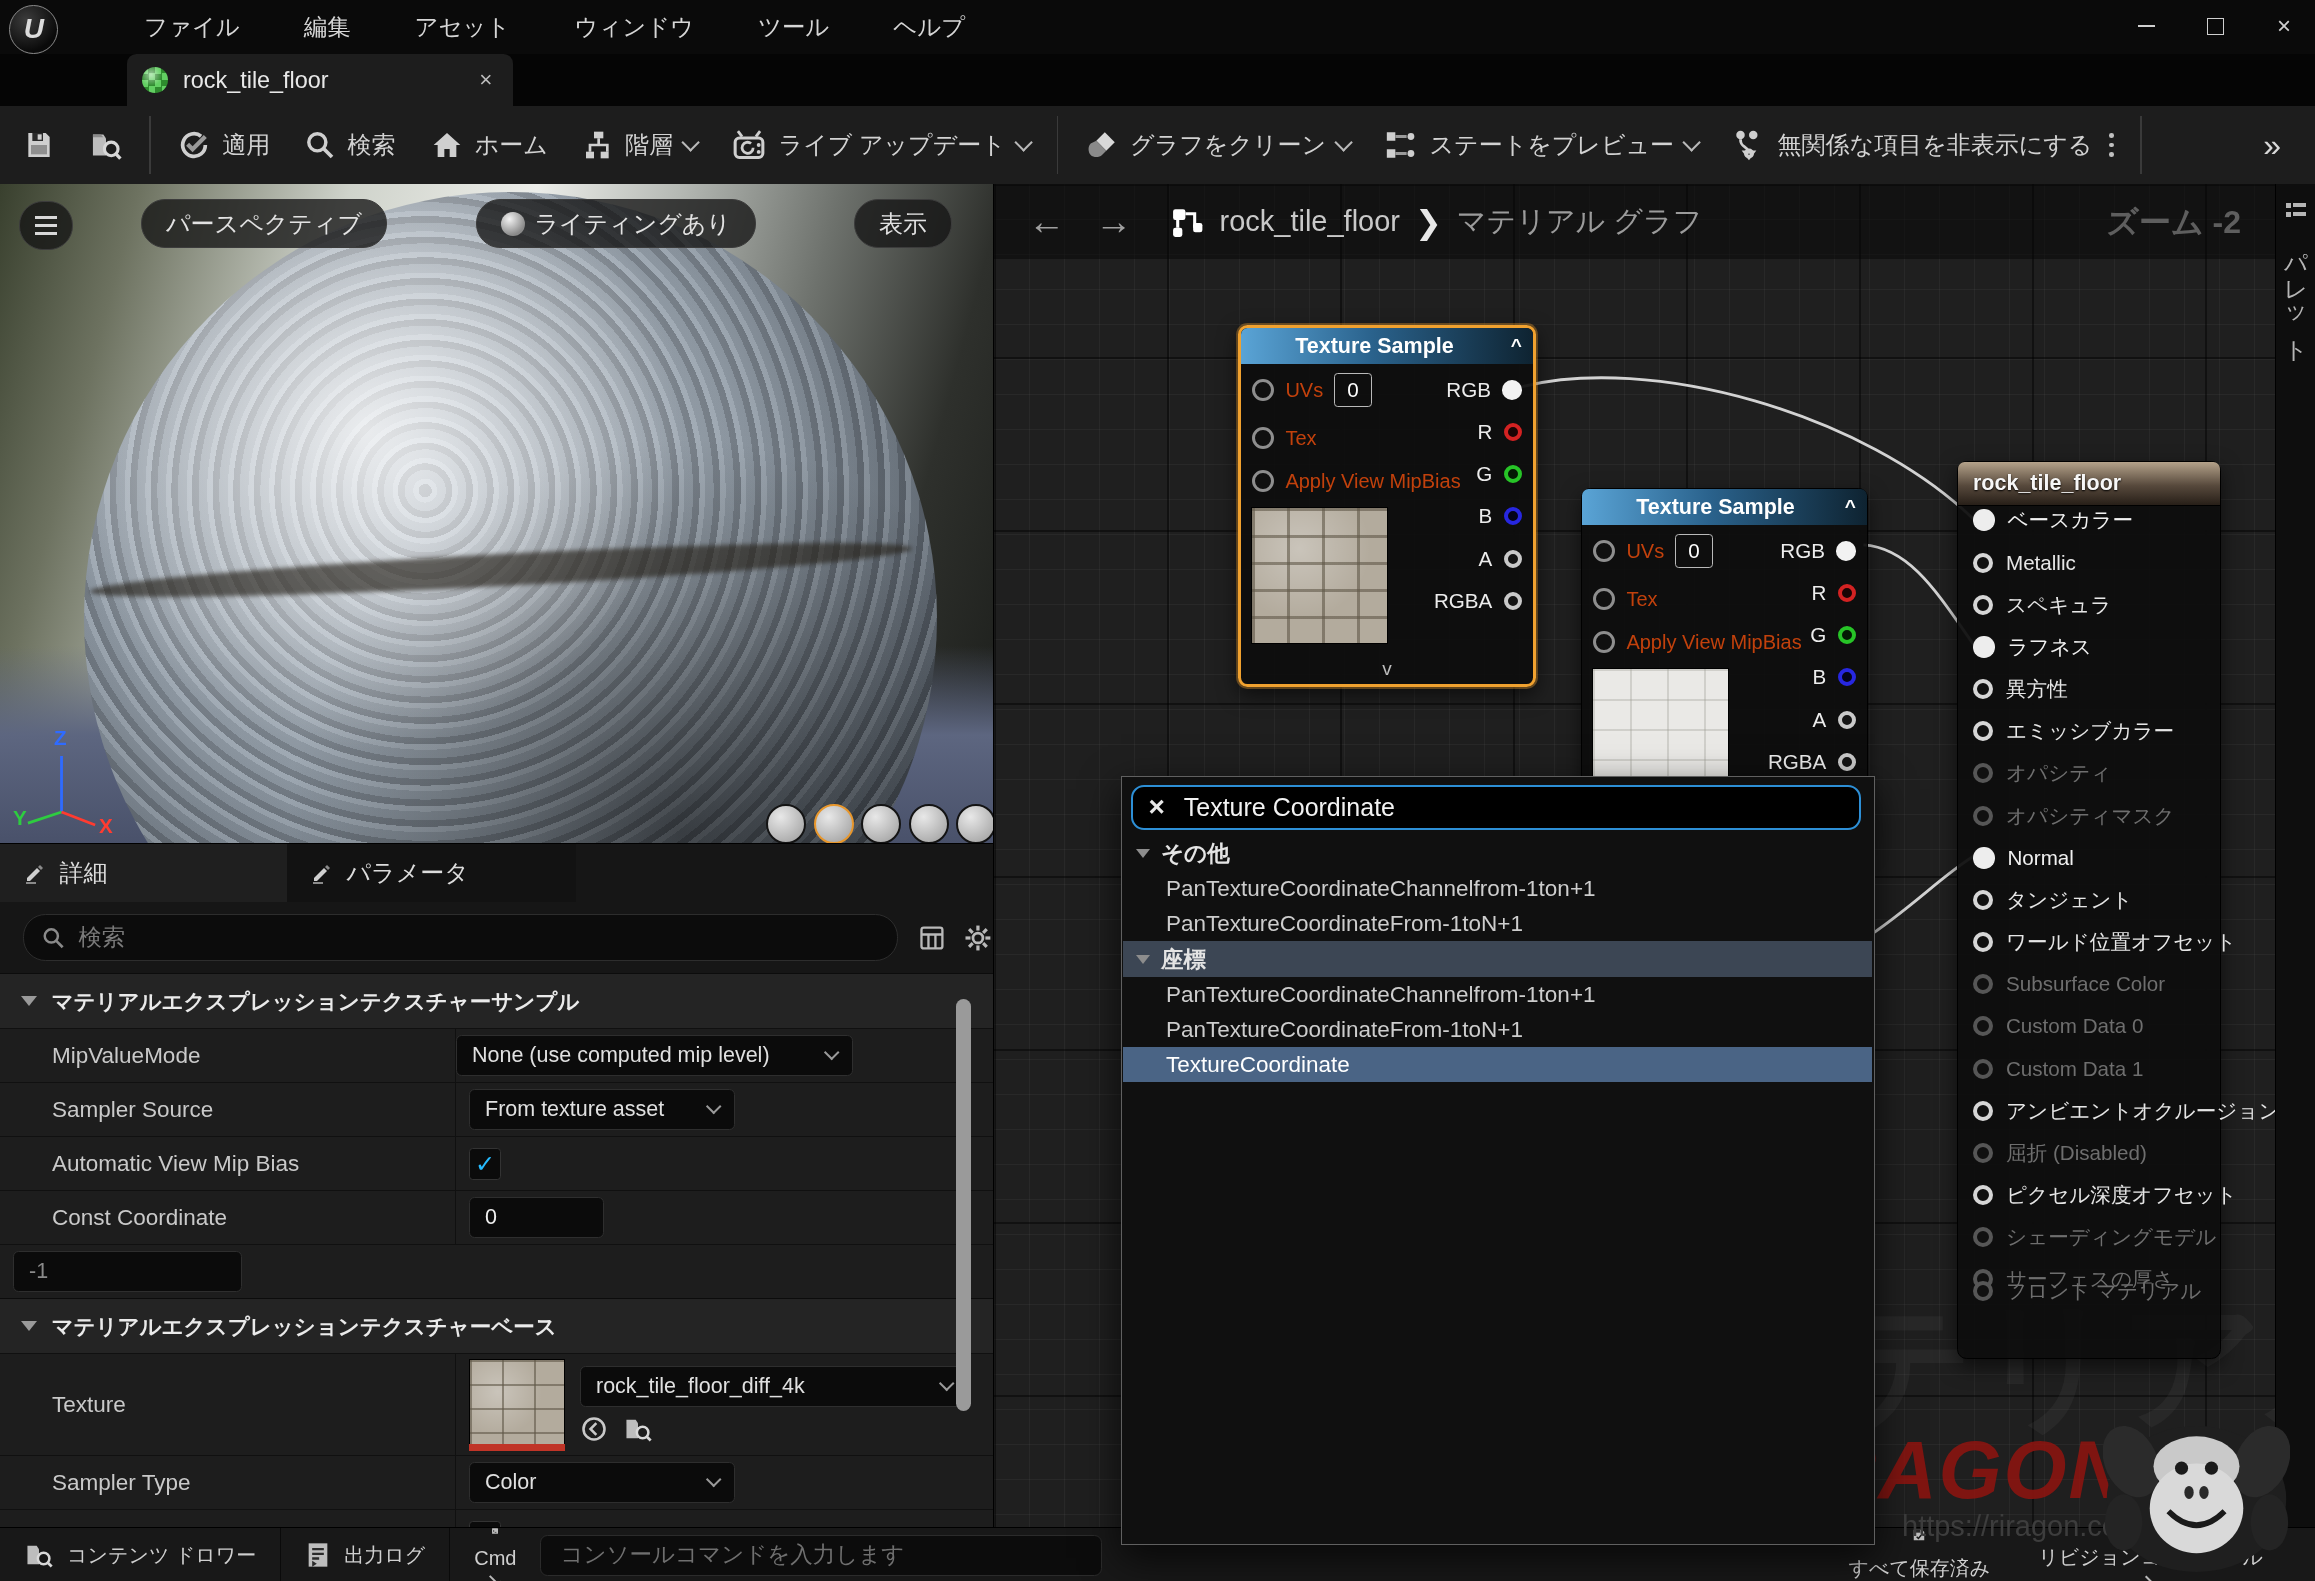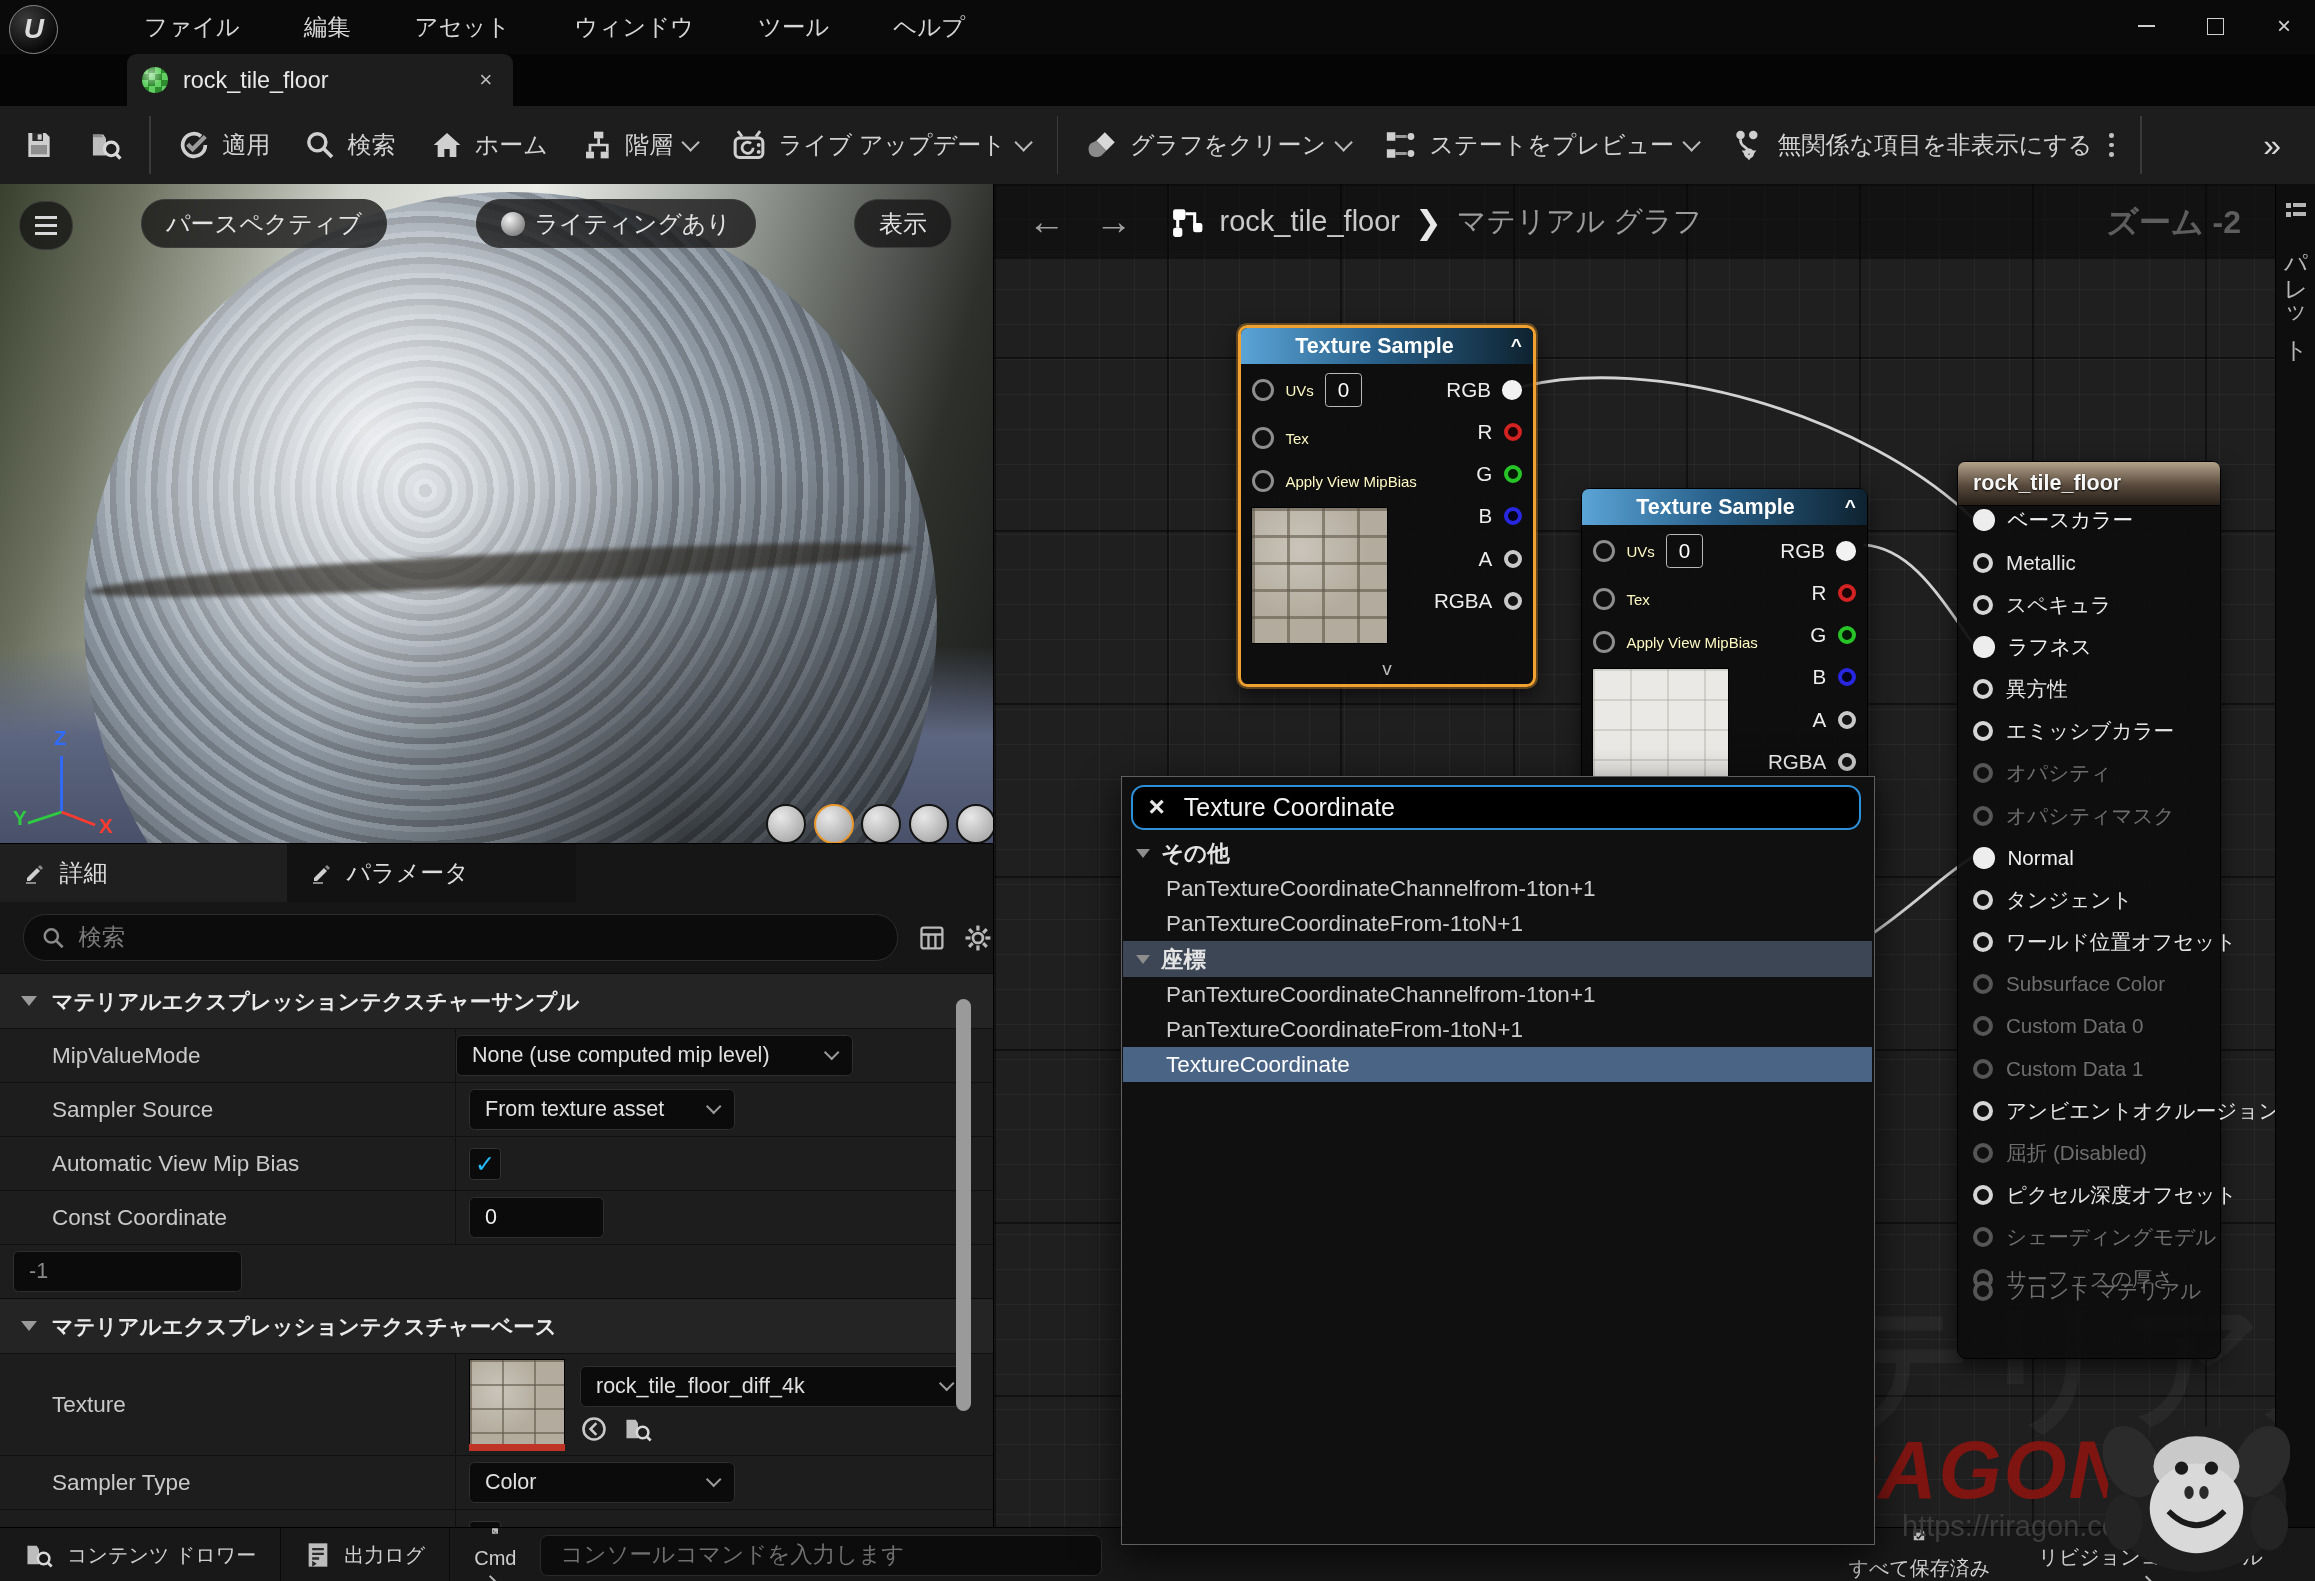--- a/index.html
+++ b/index.html
@@ -120,21 +120,21 @@
   
   .node{position:absolute;background:rgba(14,14,14,.94);border:1.9px solid #000;border-radius:9.4px;
         box-shadow:0 7.5px 20.6px rgba(0,0,0,.55);}
   .node.selected{border:3.7px solid #f0a12f;box-shadow:0 0 0 1.9px rgba(240,161,47,.35),0 7.5px 20.6px rgba(0,0,0,.6);}
   .ts-header{height:36px;border-radius:6.6px 6.6px 0 0;display:flex;align-items:center;justify-content:space-between;
      padding:0 11.2px;background:linear-gradient(90deg,#5aa4d6 0%,#2a628c 45%,#0e2331 100%);}
   .ts-header .t{color:#fff;font-weight:bold;font-size:21.5px;margin-left:43px;}
   .collapse{color:#fff;font-size:19px;font-weight:bold;}
   .ipin{position:absolute;left:11.2px;height:34px;display:flex;align-items:center;gap:11.2px;}
   .ipin .ring{width:16px;height:16px;border-radius:50%;border:3.7px solid #8e8e8e;background:#101010;}
-  .ipin .t{color:#fef9c3;font-size:15px;}
+  .ipin .t{color:#c2410c;font-size:20px;}
   .uvbox{min-width:24px;height:32px;border:1.9px solid #b9b9b9;border-radius:3.7px;color:#fff;font-size:20.6px;
      display:flex;align-items:center;justify-content:center;padding:0 5.6px;}
   .opin-s{position:absolute;right:11.2px;height:34px;display:flex;align-items:center;gap:11.2px;}
   .opin-s .t{color:#ececec;font-size:20.6px;}
   .pdot{width:19.7px;height:19.7px;border-radius:50%;}
   .pc-rgb{background:#f2f2f2;}
   .pc-r{border:4.7px solid #d32222;background:#1a0404;width:10.3px;height:10.3px;}
   .pc-g{border:4.7px solid #27c427;background:#041a04;width:10.3px;height:10.3px;}
   .pc-b{border:4.7px solid #2727e0;background:#04041a;width:10.3px;height:10.3px;}
   .pc-a{border:4.7px solid #c9c9c9;background:#141414;width:10.3px;height:10.3px;}

